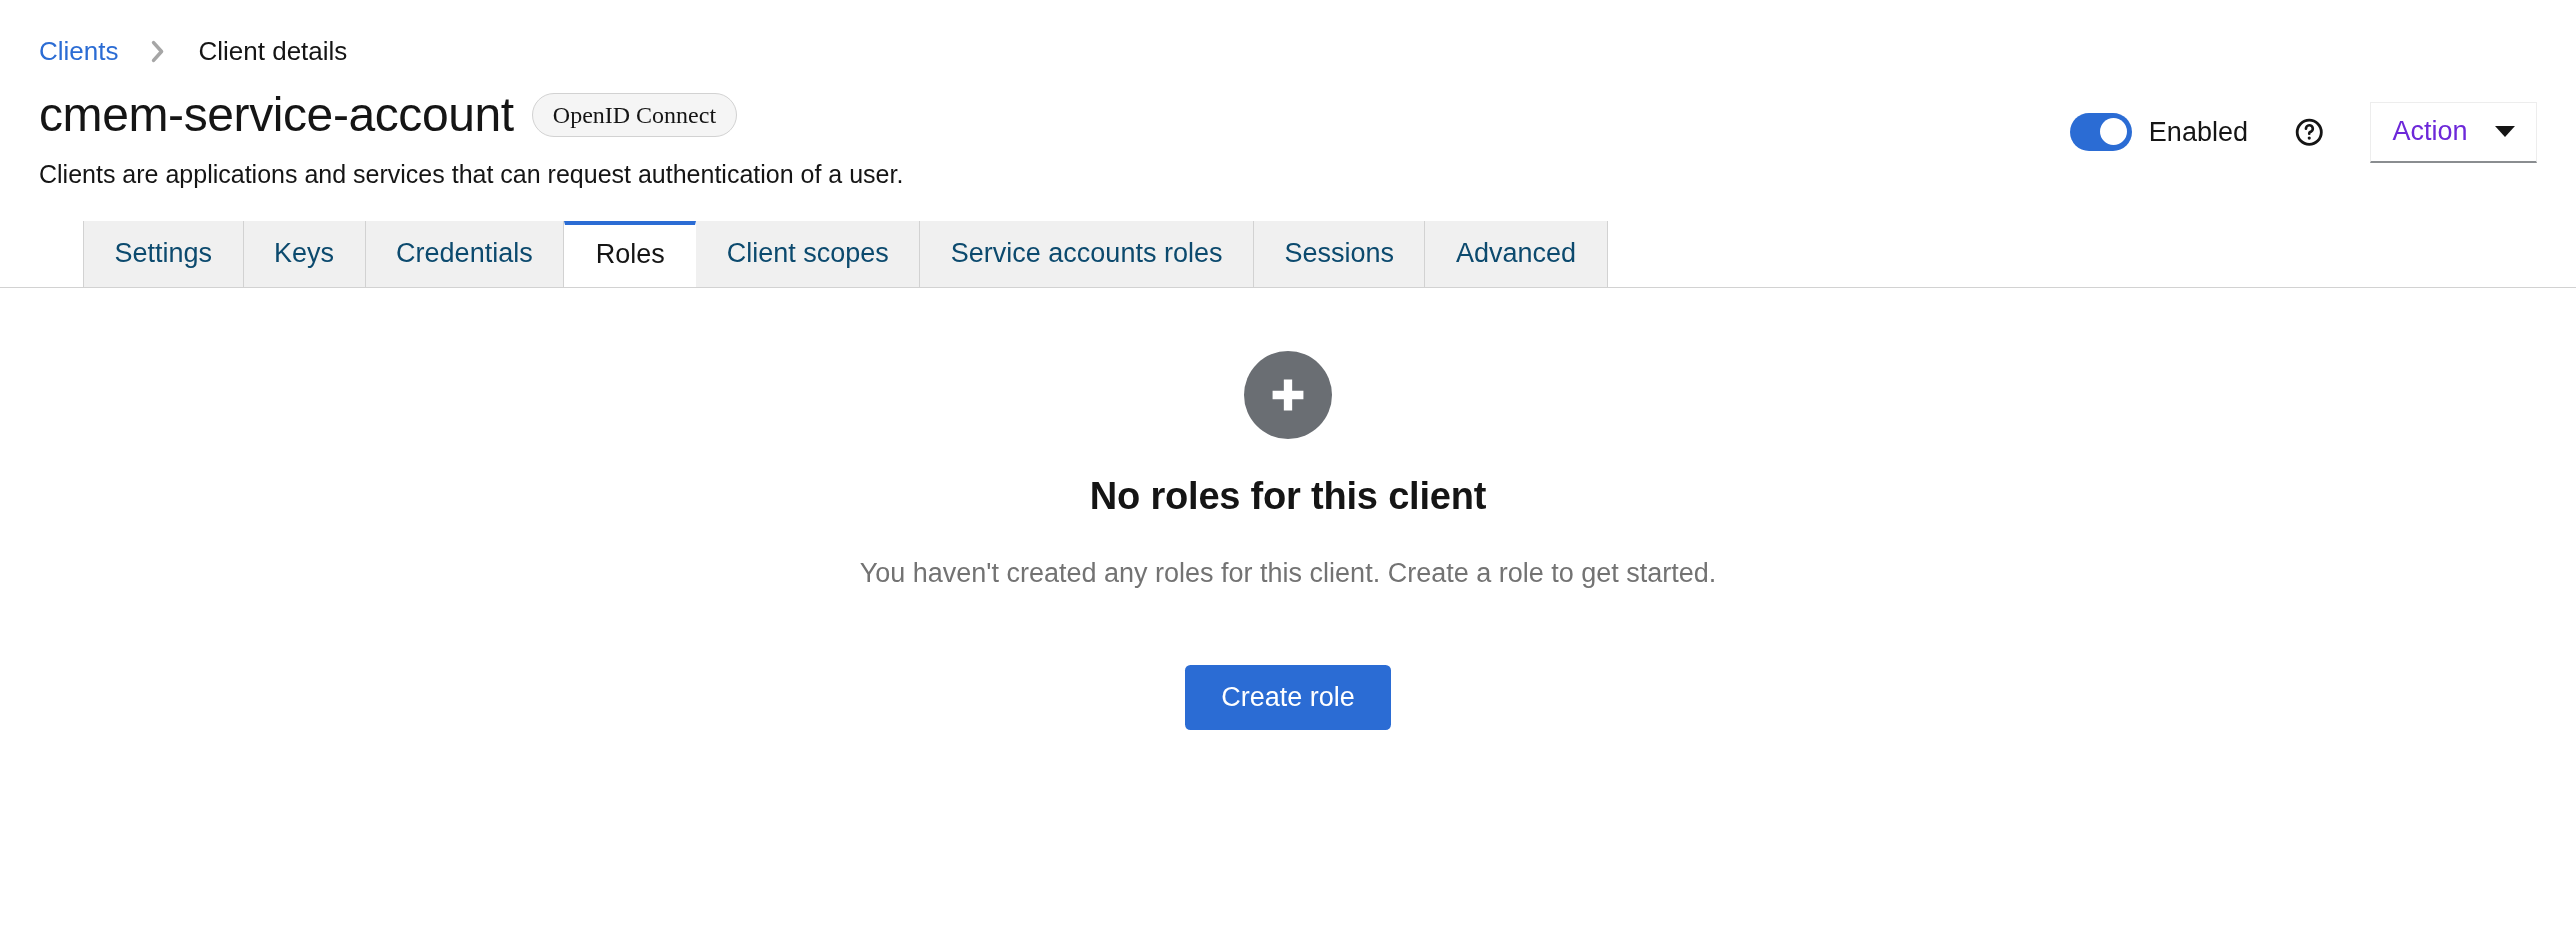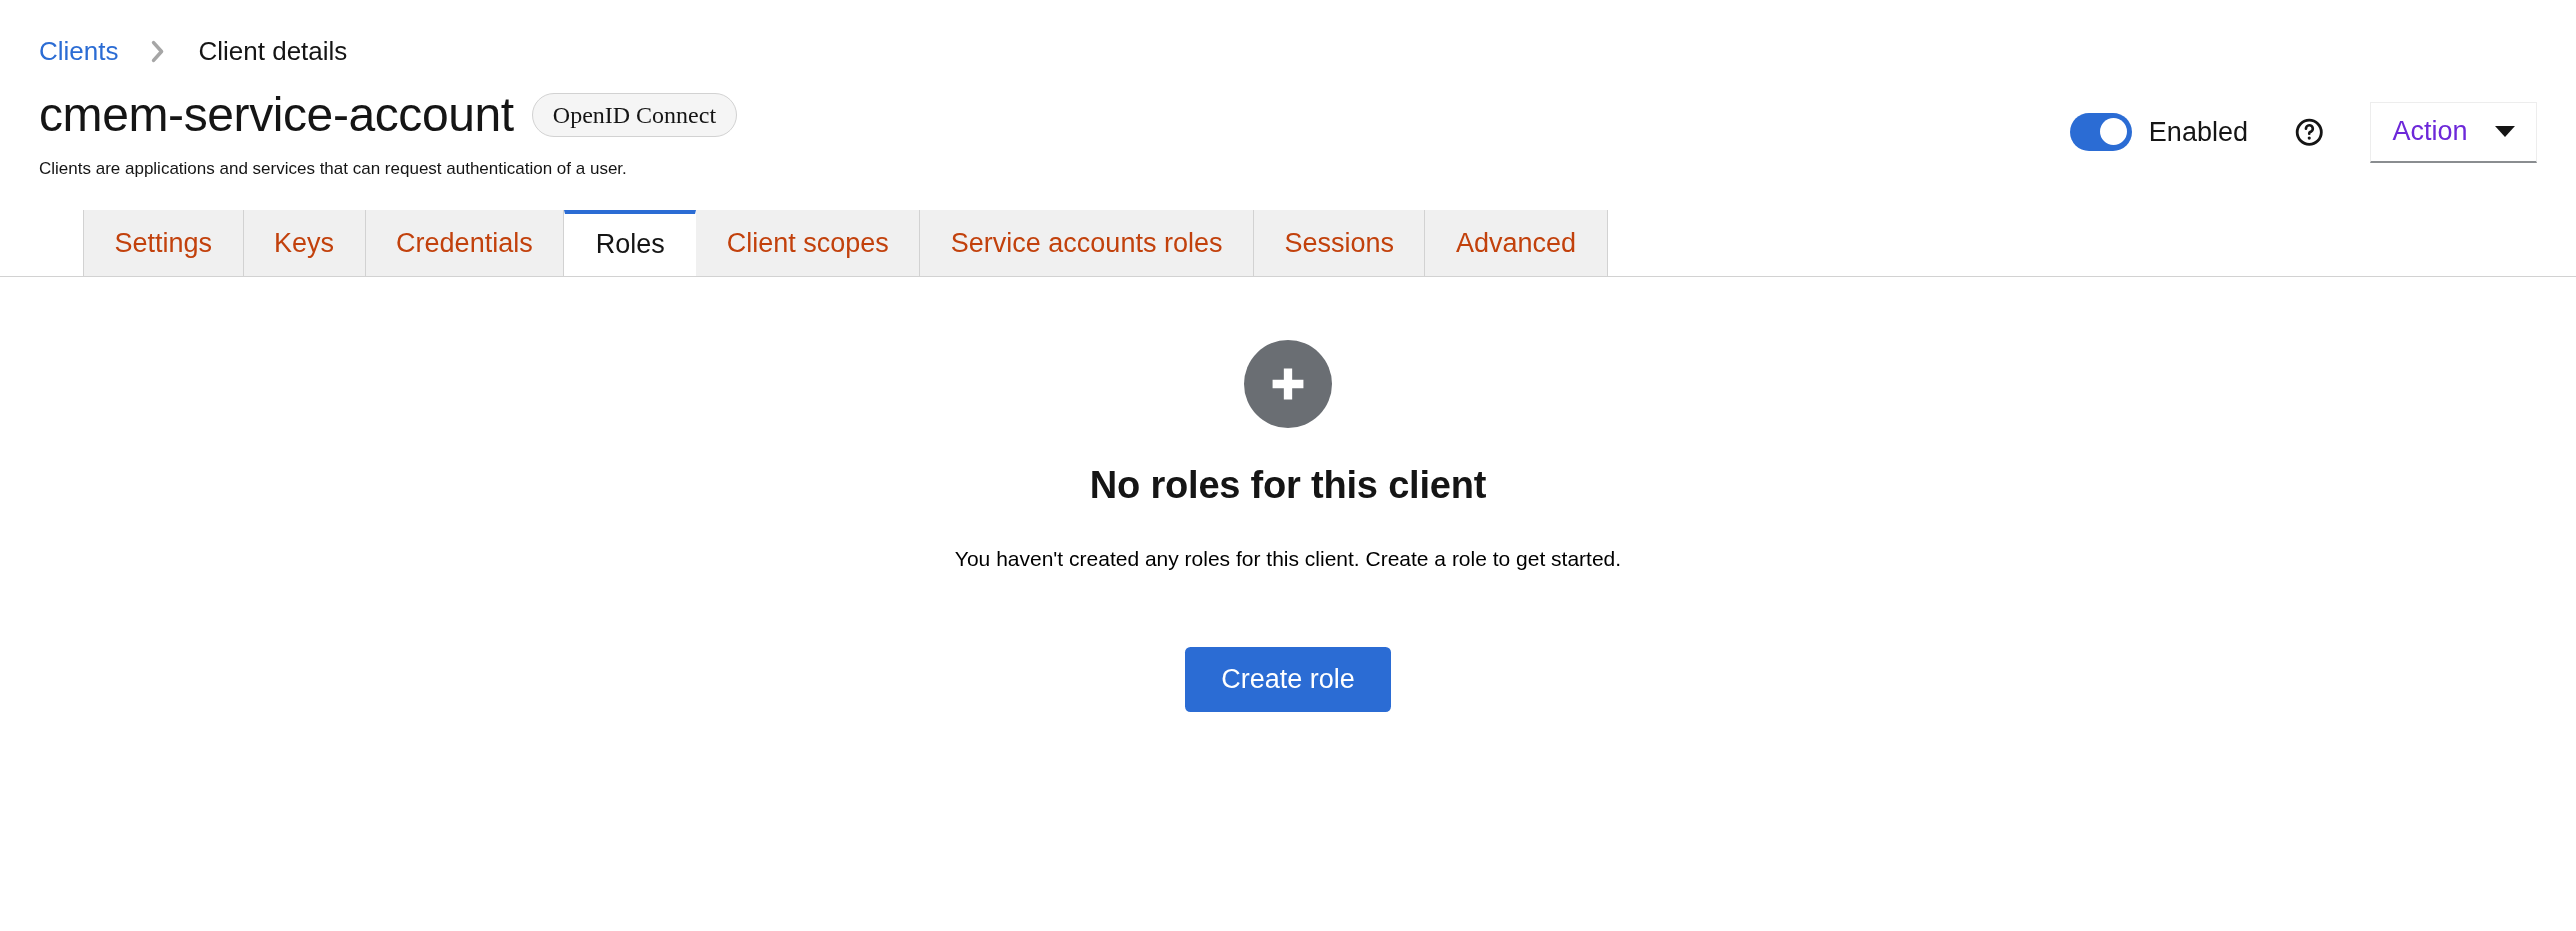--- a/index.html
+++ b/index.html
@@ -66,21 +66,21 @@
     padding: 0 20px;
     border: 0.9px solid #d2d2d2;
     background: #f5f5f5;
     border-radius: 897px;
     font-size: 24px;
     color: #151515;
     white-space: nowrap;
     font-family: Liberation Serif, serif;
   }
   .page-subtitle {
-    font-size: 17px;
+    font-size: 25px;
     color: #151515;
     margin: 16px 0 0 0;
     line-height: 1.3;
   }
 
   .header-right {
     display: flex;
     align-items: center;
     gap: 16px;
     padding-top: 12.6px;
@@ -156,21 +156,21 @@
     background: transparent;
   }
   .tab {
     position: relative;
     display: flex;
     align-items: center;
     justify-content: center;
     height: 66px;
     padding: 0 30.5px;
     background: #f0f0f0;
-    color: #c2410c;
+    color: #0c4a6e;
     font-size: 27px;
     cursor: pointer;
     box-sizing: border-box;
     border-right: 0.9px solid #d2d2d2;
     white-space: nowrap;
   }
   .tab:first-child { border-left: 0.9px solid #d2d2d2; }
   .tab.active {
     background: #ffffff;
     color: #151515;
@@ -199,22 +199,22 @@
   }
   .empty-title {
     margin: 36px 0 0 0;
     font-size: 38px;
     font-weight: 700;
     color: #151515;
     letter-spacing: -0.2px;
   }
   .empty-body {
     margin: 40px 0 0 0;
-    font-size: 21px;
-    color: #000000;
+    font-size: 27px;
+    color: #737373;
   }
   .primary-button {
     margin-top: 76px;
     background: #2b6cd4;
     color: #ffffff;
     border: none;
     border-radius: 5.4px;
     font-size: 27px;
     font-family: inherit;
     padding: 19px 36px;

